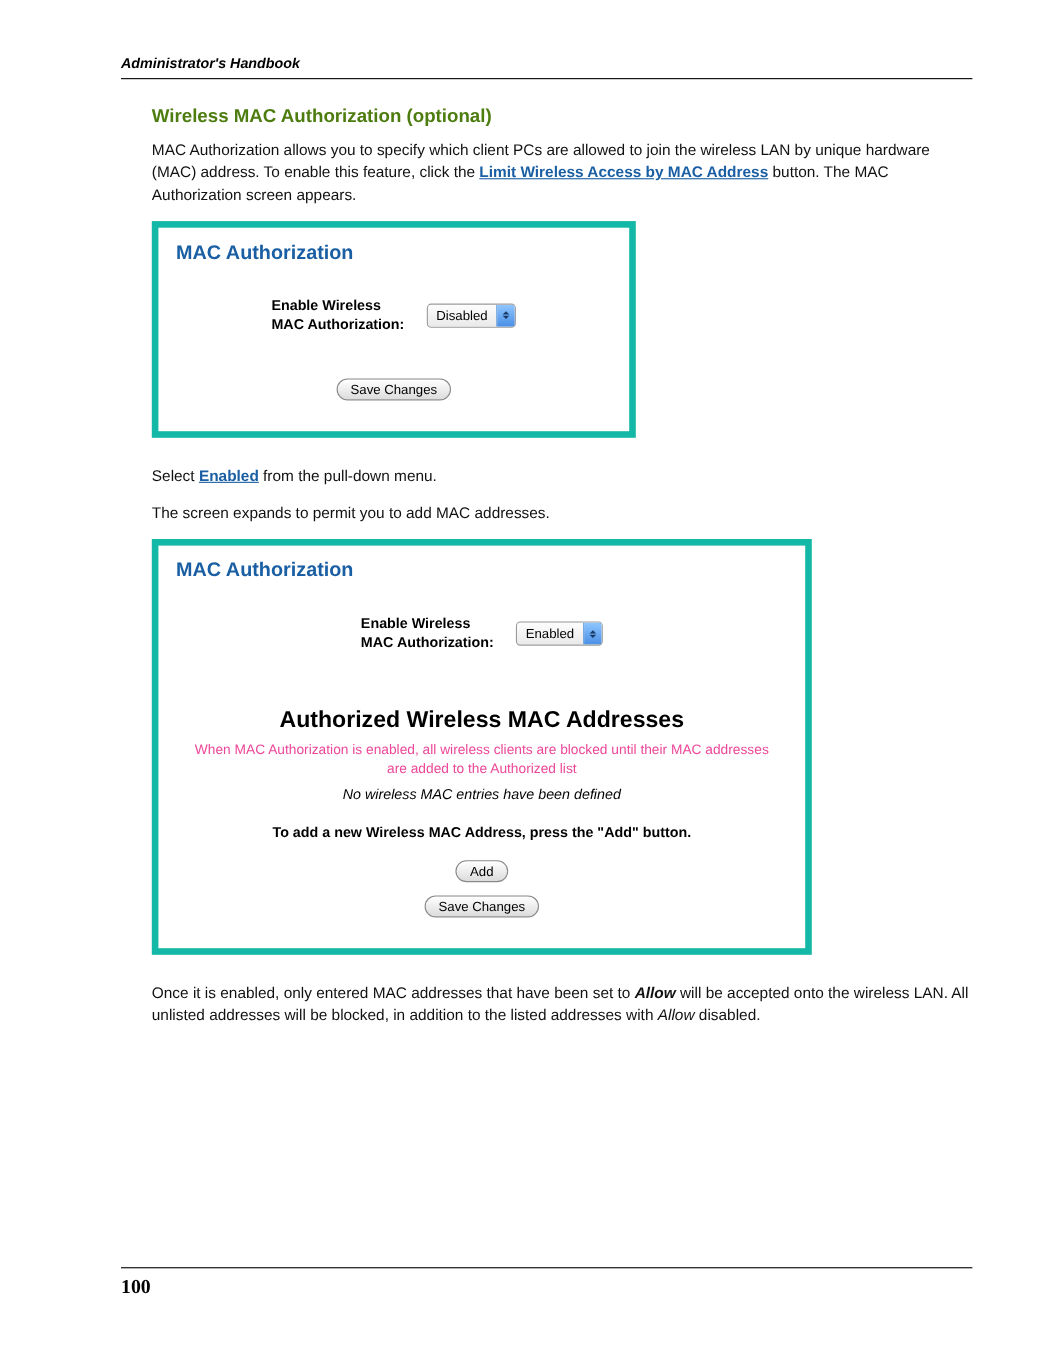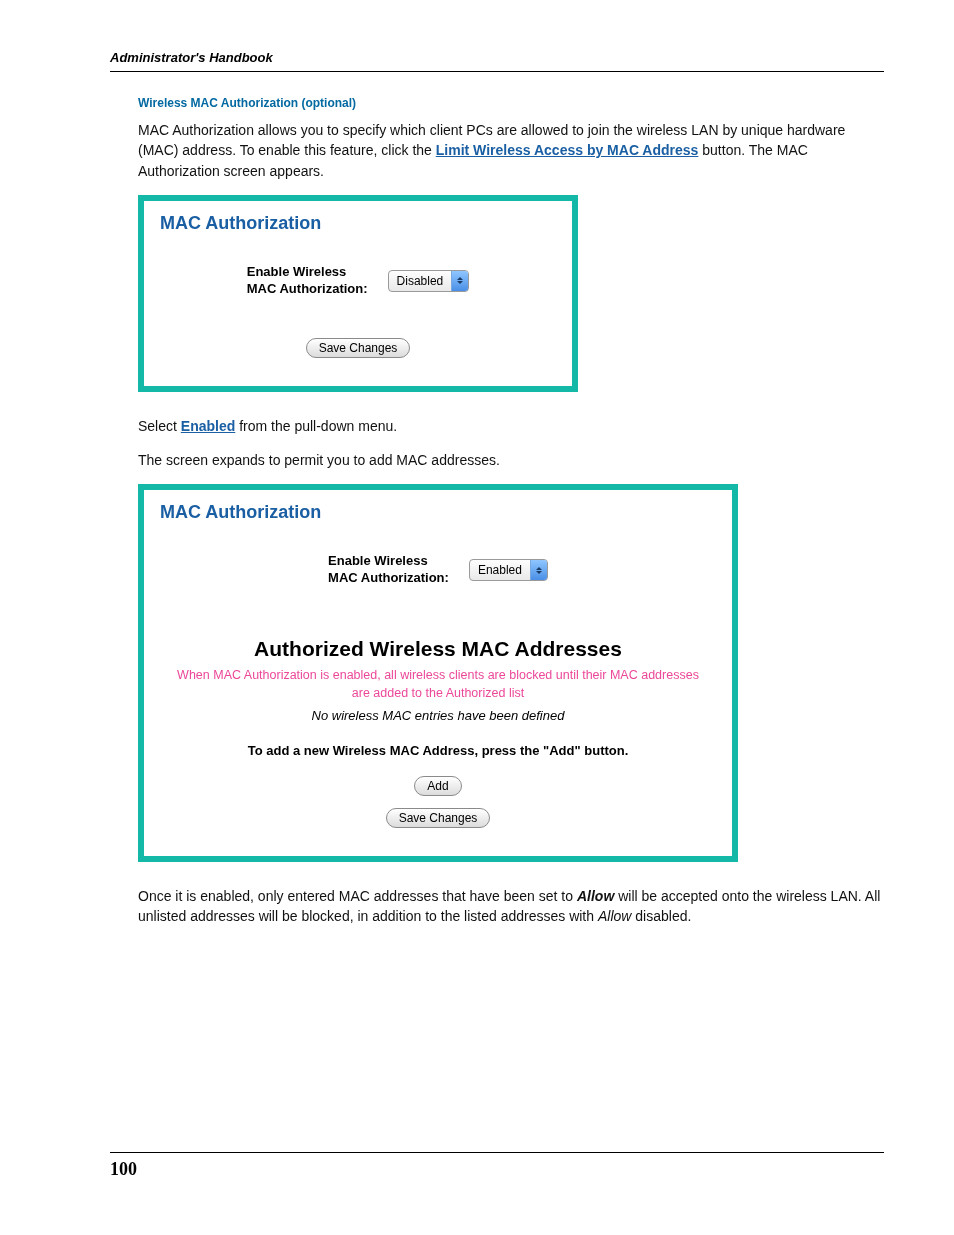--- a/index.html
+++ b/index.html
@@ -22,23 +22,23 @@
     font-weight: bold;
     font-size: 13px;
     margin-bottom: 6px;
   }
   .hr {
     border: none;
     border-top: 1px solid #000;
     margin: 0 0 24px 0;
   }
   .section-title {
-    color: #0369a1;
-    font-weight: bold;
-    font-size: 12px;
+    color: #4d7c0f;
+    font-weight: bold;
+    font-size: 17px;
     margin: 0 0 10px 0;
   }
   .body-text {
     font-size: 14px;
     line-height: 1.45;
     margin: 0 0 14px 0;
     color: #111;
     padding-left: 28px;
   }
   .link {

